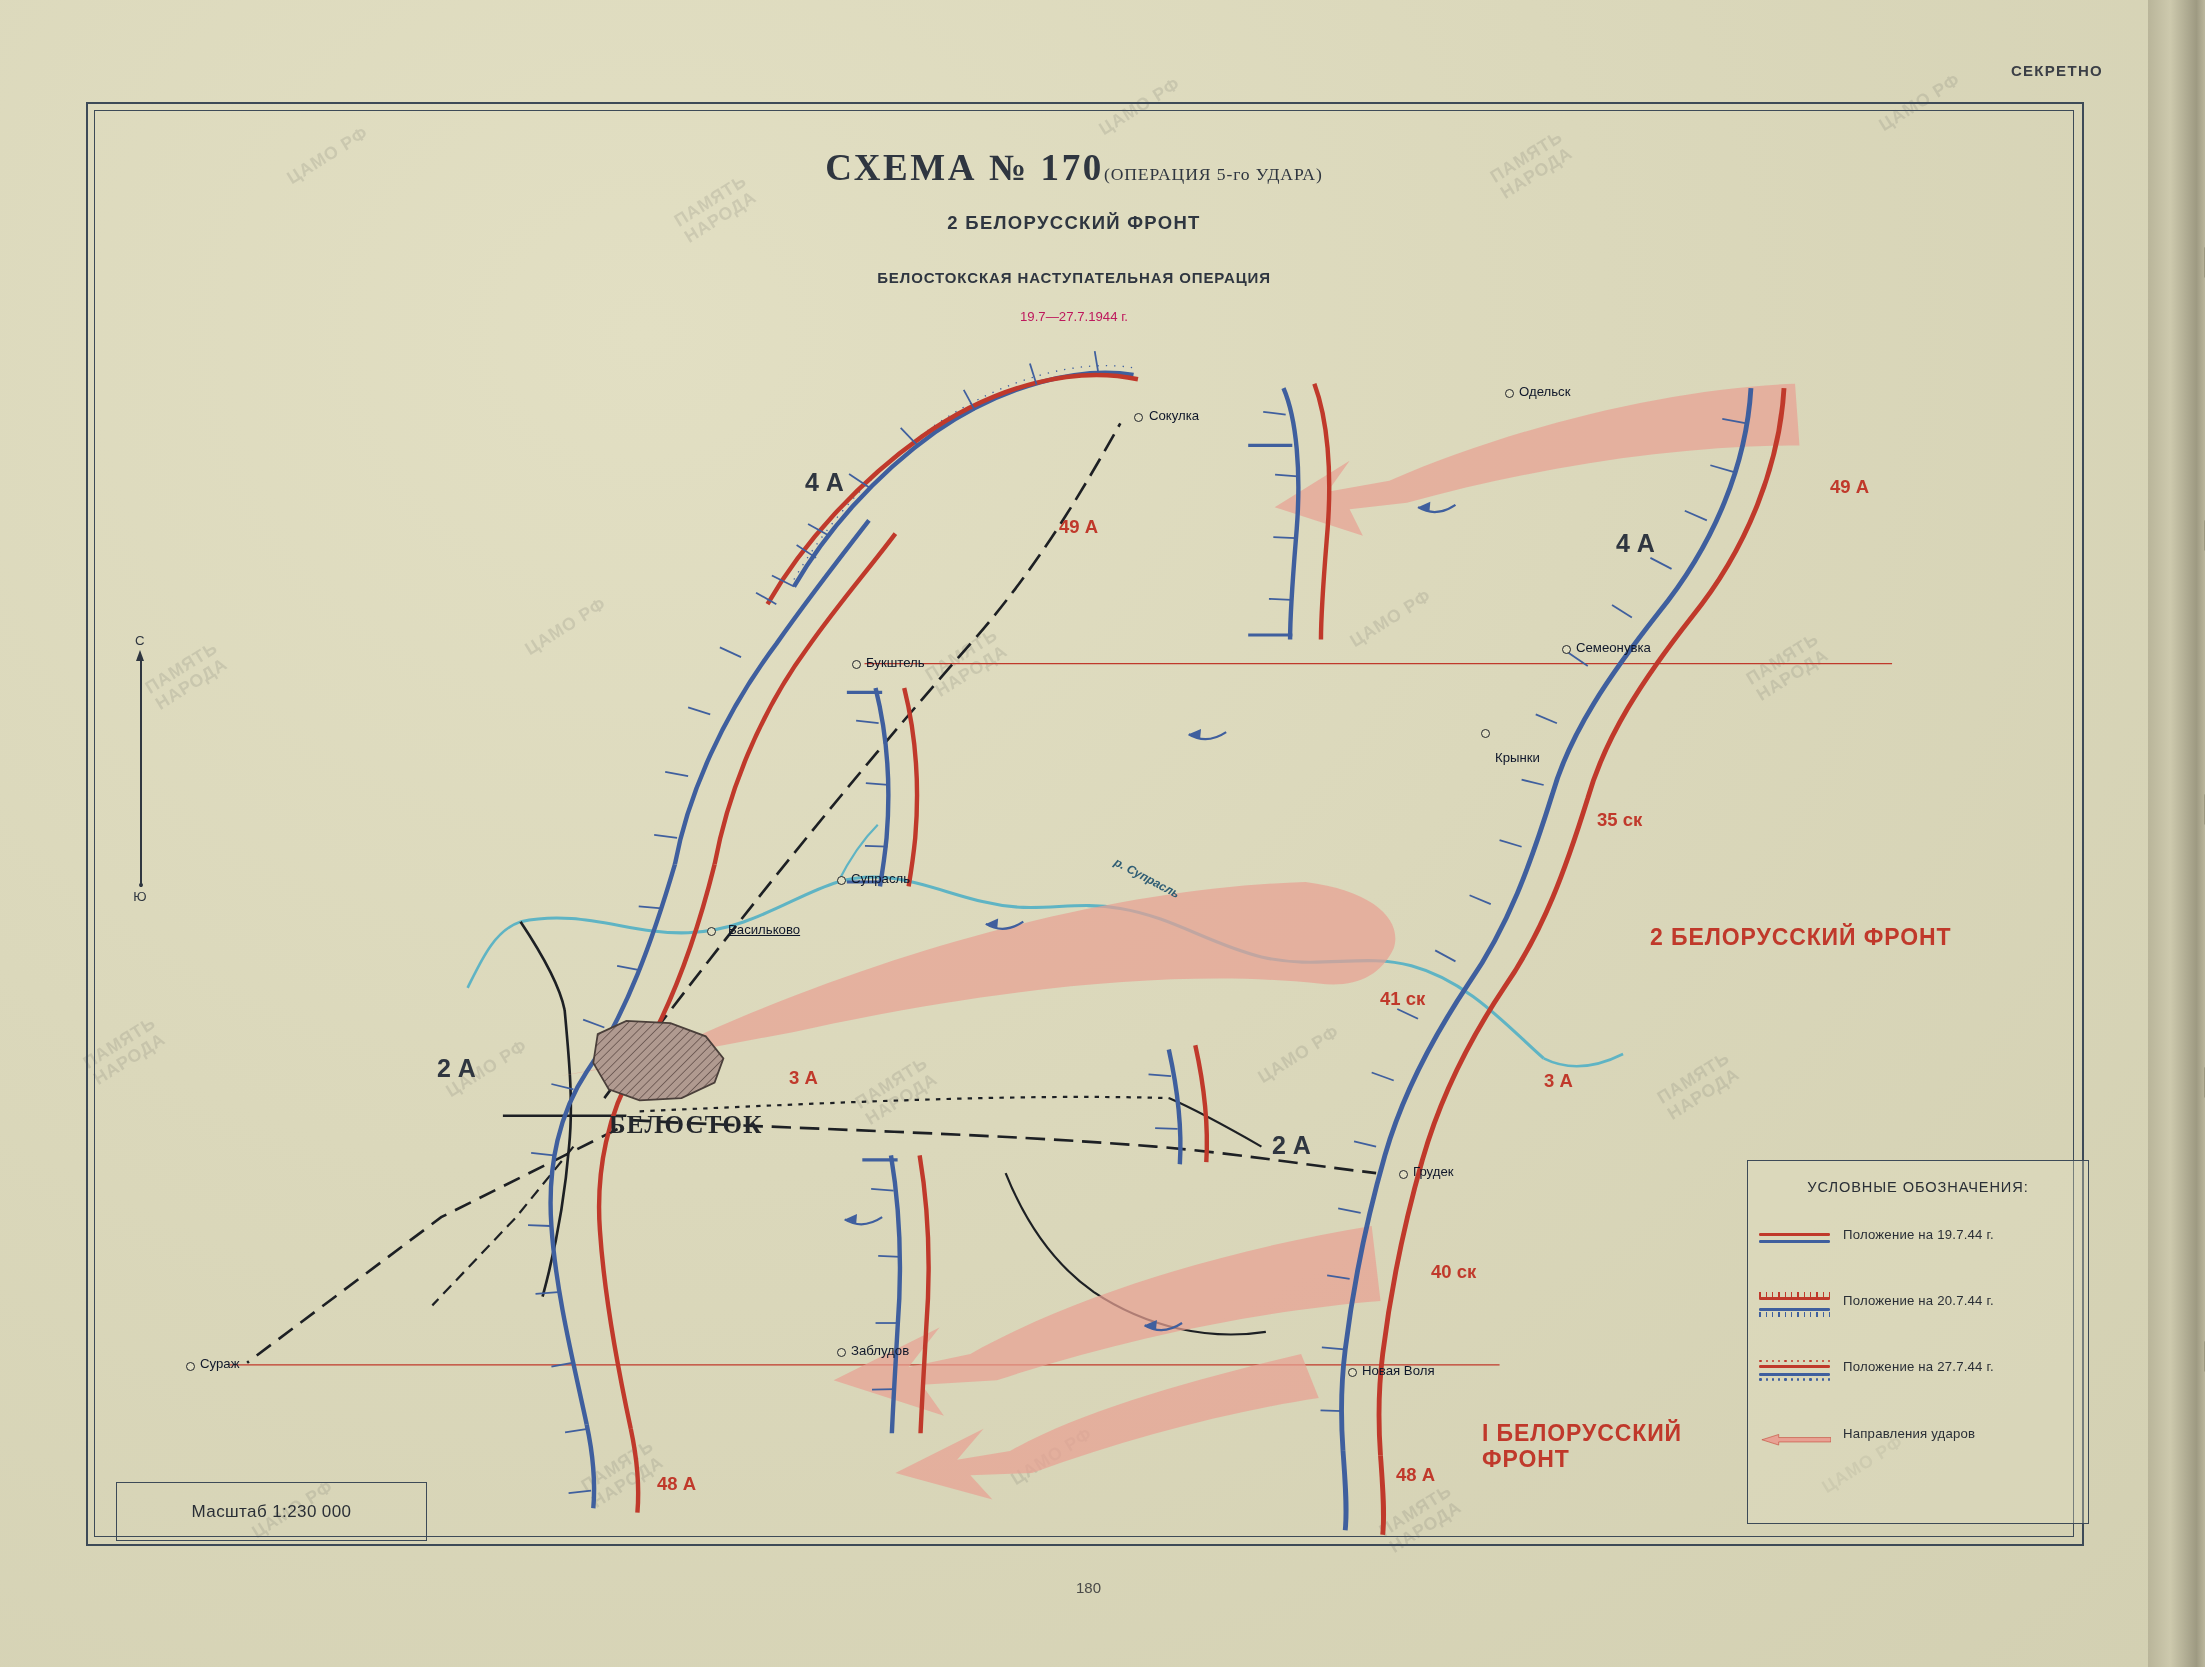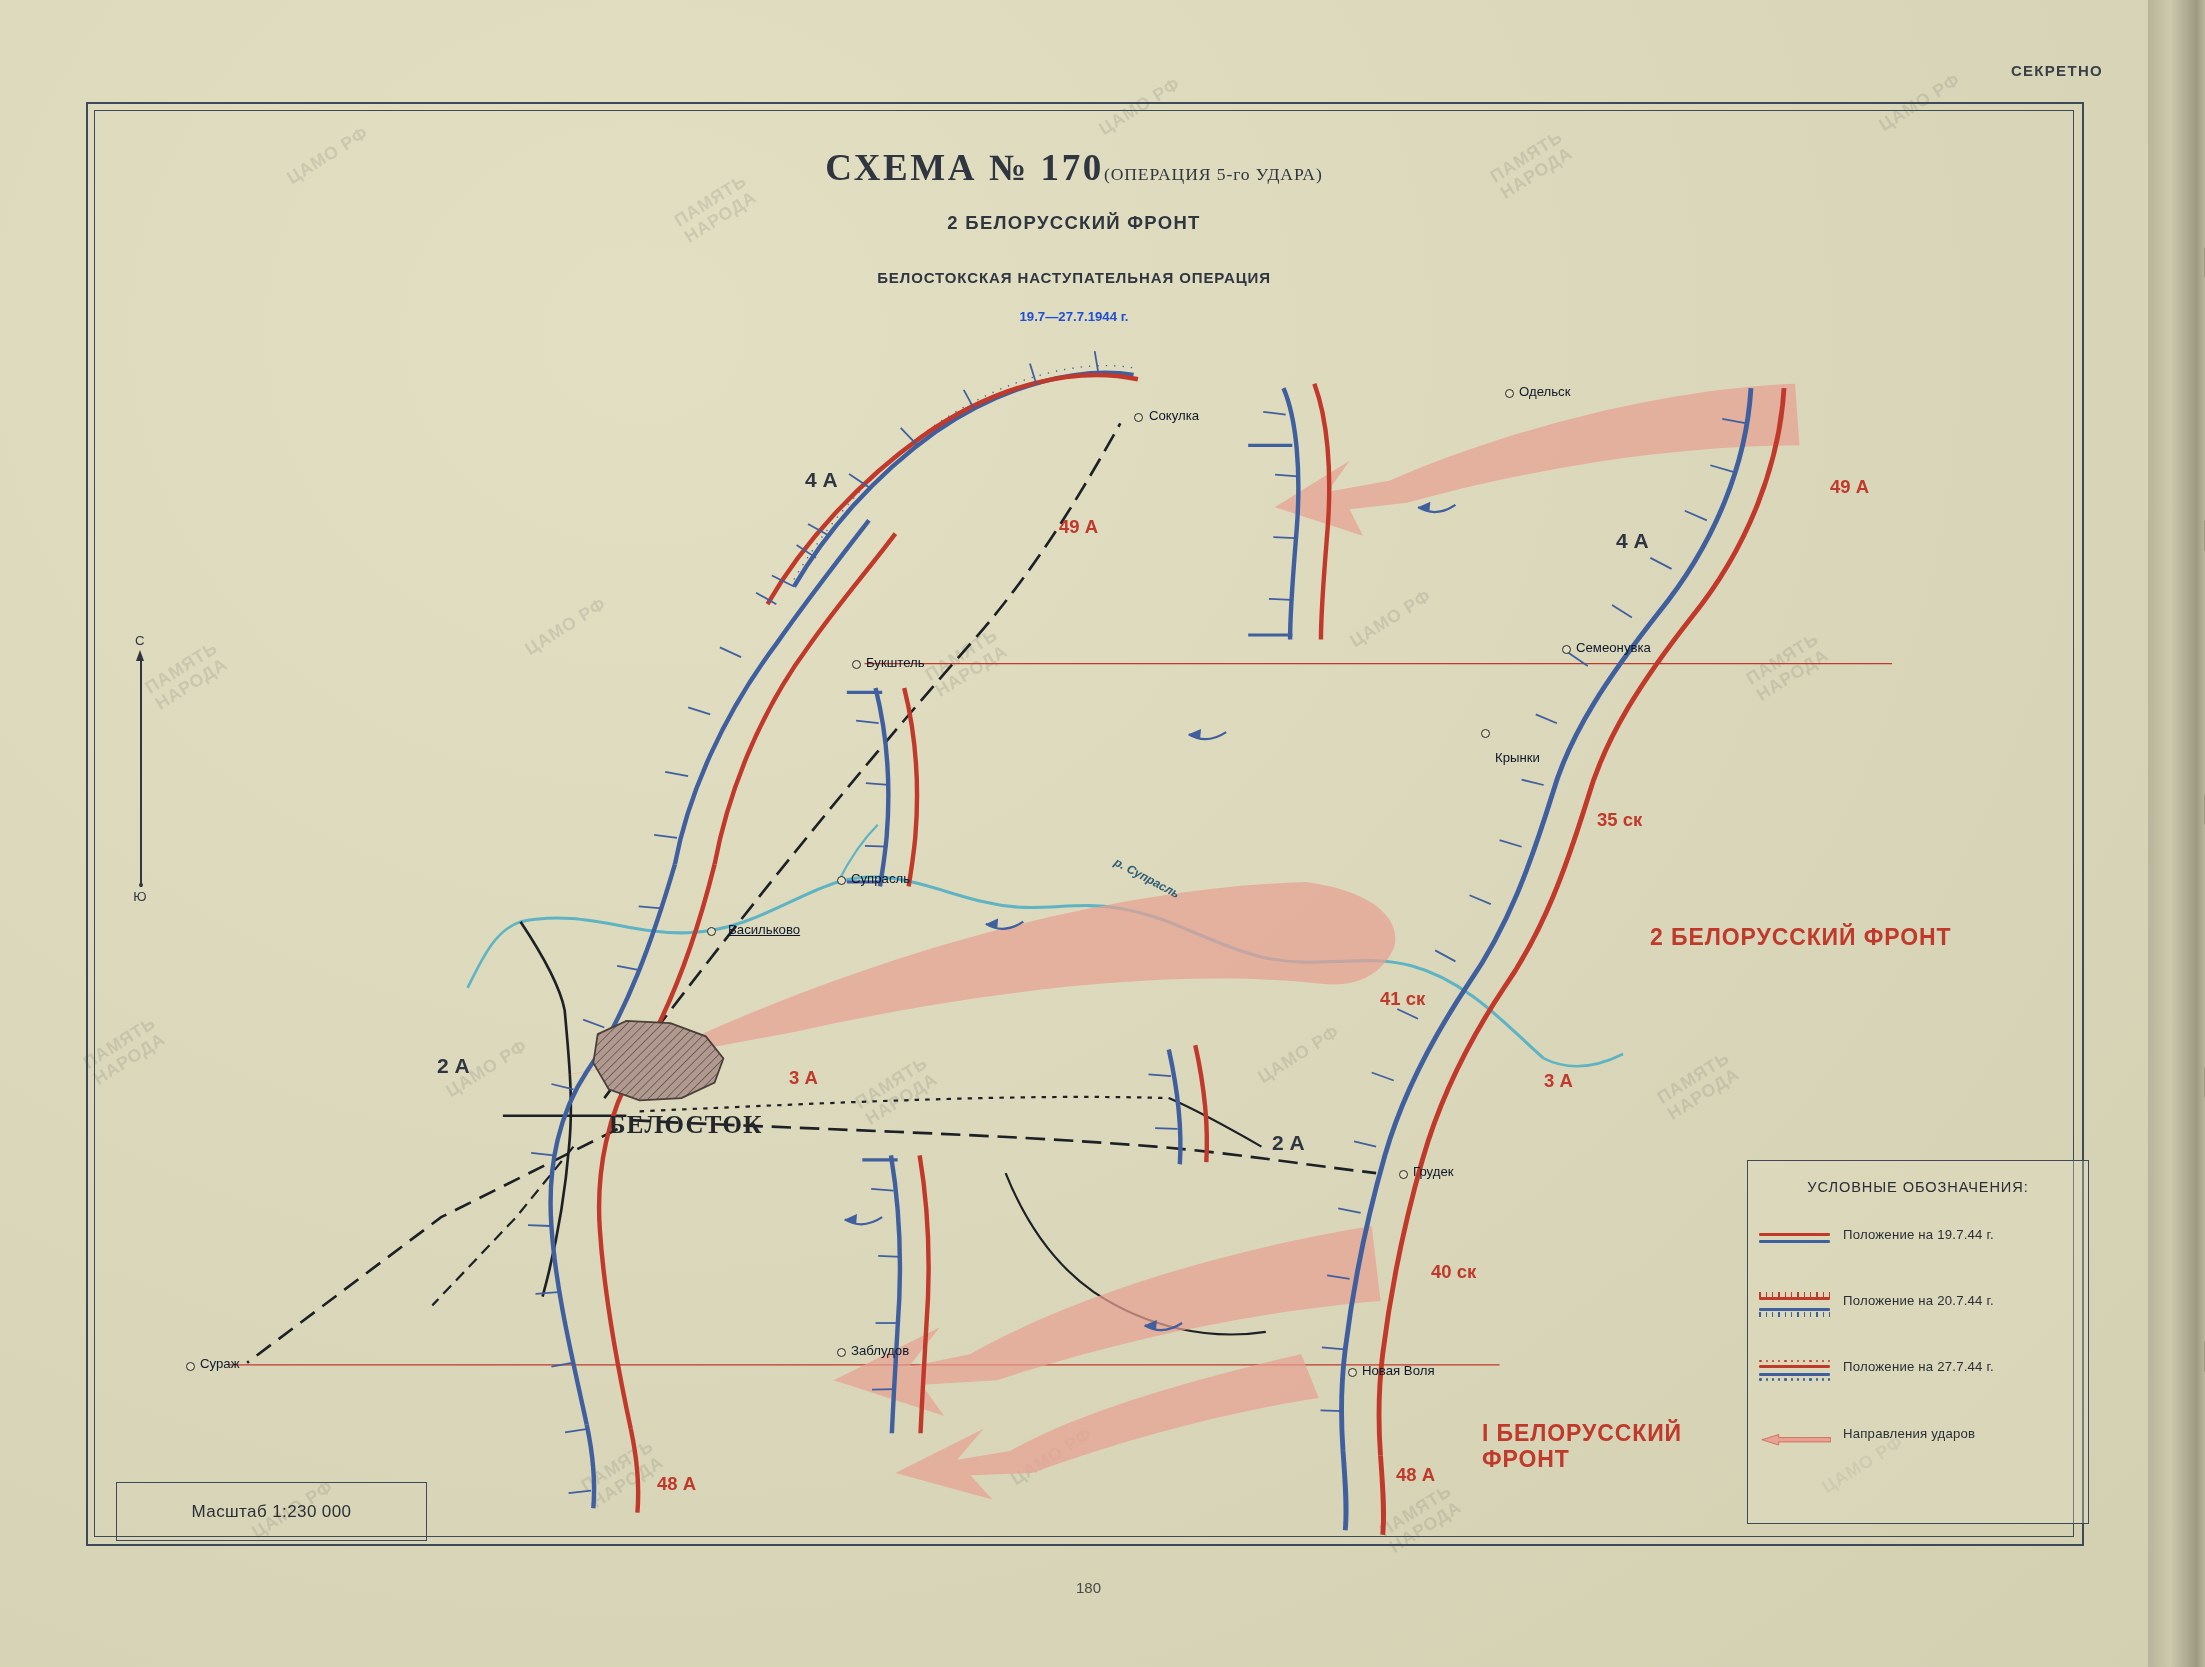--- a/index.html
+++ b/index.html
@@ -107,22 +107,21 @@
     font-weight: bold;
     letter-spacing: 0.9px;
     color: #2f3640;
   }
   .title-dates {
     position: absolute;
     left: 0; top: 309px;
     width: 2148px;
     text-align: center;
     font-size: 13.2px;
-    color: #1d4ed8;
-    font-weight: bold;
+    color: #be185d;
   }
   
   .compass {
     position: absolute;
     left: 128px; top: 640px;
     width: 26.5px; height: 273px;
     color: #2f3640;
   }
   .compass .line {
     position: absolute;
@@ -252,21 +251,21 @@
     position: absolute;
     color: #c0392b;
     font-weight: bold;
     font-size: 18.5px;
     white-space: nowrap;
   }
   .army-dark {
     position: absolute;
     color: #2f3640;
     font-weight: bold;
-    font-size: 21px;
+    font-size: 25px;
     white-space: nowrap;
   }
   .front-red {
     position: absolute;
     color: #c0392b;
     font-weight: bold;
     font-size: 23px;
     letter-spacing: 0.9px;
     white-space: nowrap;
     line-height: 1.15;

